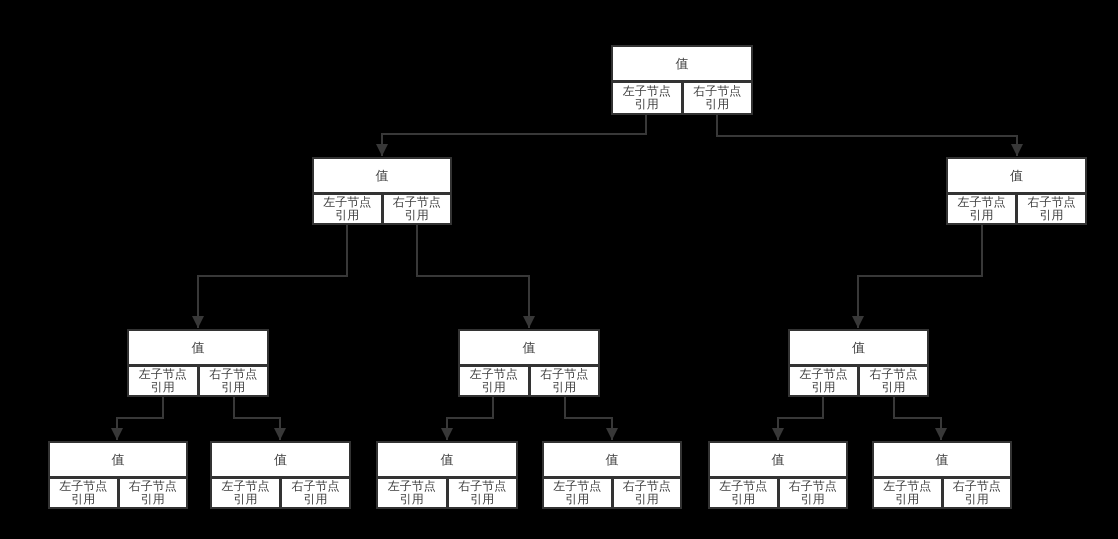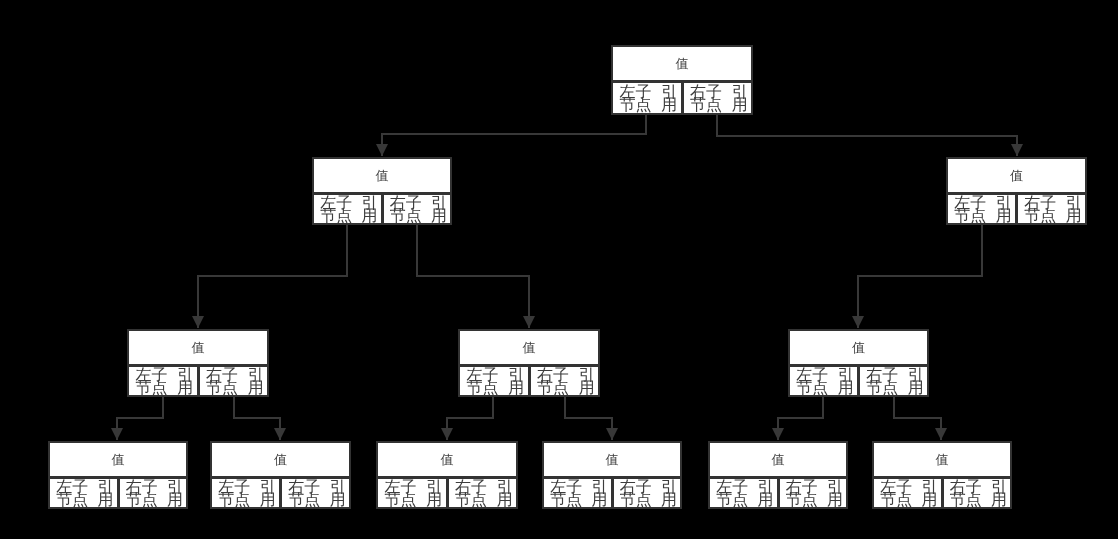--- a/index.html
+++ b/index.html
@@ -38,24 +38,24 @@
   }
   .ref-row {
     flex: 1 1 auto;
     min-height: 0;
     display: flex;
   }
   .ref-cell {
     flex: 1 1 0;
     min-width: 0;
     display: flex;
-    flex-direction: row;
+    flex-direction: column;
     align-items: center;
     justify-content: center;
-    font-size: 16px;
+    font-size: 12px;
     line-height: 13px;
     overflow: hidden;
     text-align: center;
   }
   .ref-cell + .ref-cell { border-left: 3px solid #333333; align-items: center; }
 </style>
 </head>
 <body>
 
 <div id="canvas">

